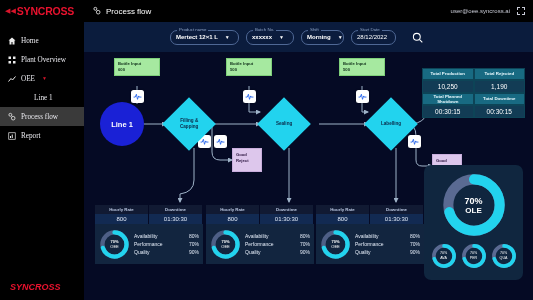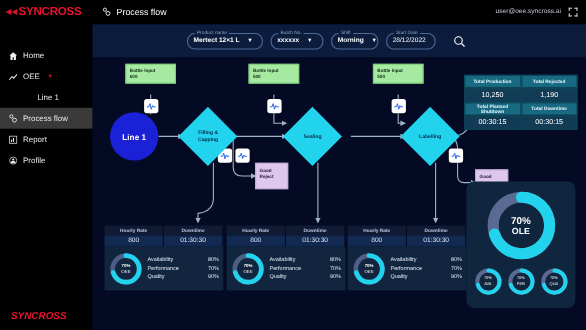--- a/index.html
+++ b/index.html
@@ -16,21 +16,21 @@
     position: absolute; left: 0; top: 0; width: 84px; height: 300px;
     background: #000; z-index: 6;
   }
   .brand {
     height: 22px; display: flex; align-items: center; padding-left: 5px;
   }
   .brand-mark { color:#d8152b; font-size:7px; margin-right:1px; }
   .brand-text { font-size: 10.5px; font-weight: bold; letter-spacing: -0.2px; }
   .brand-text .sy { color: #e8122e; }
   .brand-text .cr { color: #e8122e; }
-  .nav { margin-top: 19px; }
+  .nav { margin-top: 9px; font-family: Liberation Serif, serif; }
   .nav-item {
     display:flex; align-items:center; gap:5px;
     height: 19px; padding-left: 7px; color: #e9e9ee; font-size: 7.2px;
     cursor: pointer;
   }
   .nav-item.active { background: #3a3a3a; }
   .nav-item .ic { width:9px; height:9px; display:flex; align-items:center; justify-content:center; opacity:.92; }
   .nav-sub { padding-left: 34px; height: 19px; display:flex; align-items:center;
              color:#e9e9ee; font-size:7.2px; cursor:pointer; }
   .caret { font-size:5px; margin-left:2px; color:#d8152b; }
@@ -175,20 +175,33 @@
         <span class="ic">
           <svg width="8" height="8" viewBox="0 0 16 16">
               <path fill="#fff" d="M8 1 1 7h2v8h4v-5h2v5h4V7h2z"></path>
             </svg>
         </span>
         <span>Home</span>
       </div>
       <div class="nav-item">
         <span class="ic">
           <svg width="8" height="8" viewBox="0 0 16 16">
+              <g fill="#fff">
+                <rect x="1" y="1" width="5" height="5"></rect>
+                <rect x="10" y="1" width="5" height="5"></rect>
+                <rect x="1" y="10" width="5" height="5"></rect>
+                <rect x="10" y="10" width="5" height="5"></rect>
+              </g>
+            </svg>
+        </span>
+        <span>Plant Overview</span>
+      </div>
+      <div class="nav-item">
+        <span class="ic">
+          <svg width="8" height="8" viewBox="0 0 16 16">
               <path fill="none" stroke="#fff" stroke-width="2" d="M1 13 6 7l3 3 6-7"></path>
             </svg>
         </span>
         <span>OEE</span>
         <span class="caret">▼</span>
       </div>
       <div class="nav-sub">
         <span>Line 1</span>
       </div>
       <div class="nav-item active">
@@ -202,30 +215,20 @@
       </div>
       <div class="nav-item">
         <span class="ic">
           <svg width="8" height="8" viewBox="0 0 16 16">
               <rect x="1.5" y="1.5" width="13" height="13" fill="none" stroke="#fff" stroke-width="1.4"></rect>
               <rect x="4" y="8" width="2" height="4" fill="#fff"></rect>
               <rect x="7.5" y="5" width="2" height="7" fill="#fff"></rect>
             </svg>
         </span>
         <span>Report</span>
-      </div>
-      <div class="nav-item">
-        <span class="ic">
-          <svg width="8" height="8" viewBox="0 0 16 16">
-              <circle cx="8" cy="8" r="6.5" fill="none" stroke="#fff" stroke-width="1.3"></circle>
-              <circle cx="8" cy="6" r="2" fill="#fff"></circle>
-              <path fill="#fff" d="M3.5 13a4.5 4.5 0 0 1 9 0z"></path>
-            </svg>
-        </span>
-        <span>Profile</span>
       </div>
     </div>
 
     <div class="brand-bottom">SYNCROSS</div>
   </div>
 
   <div id="topbar">
     <div class="page-title">
       <span>
         <svg width="9" height="9" viewBox="0 0 16 16">

